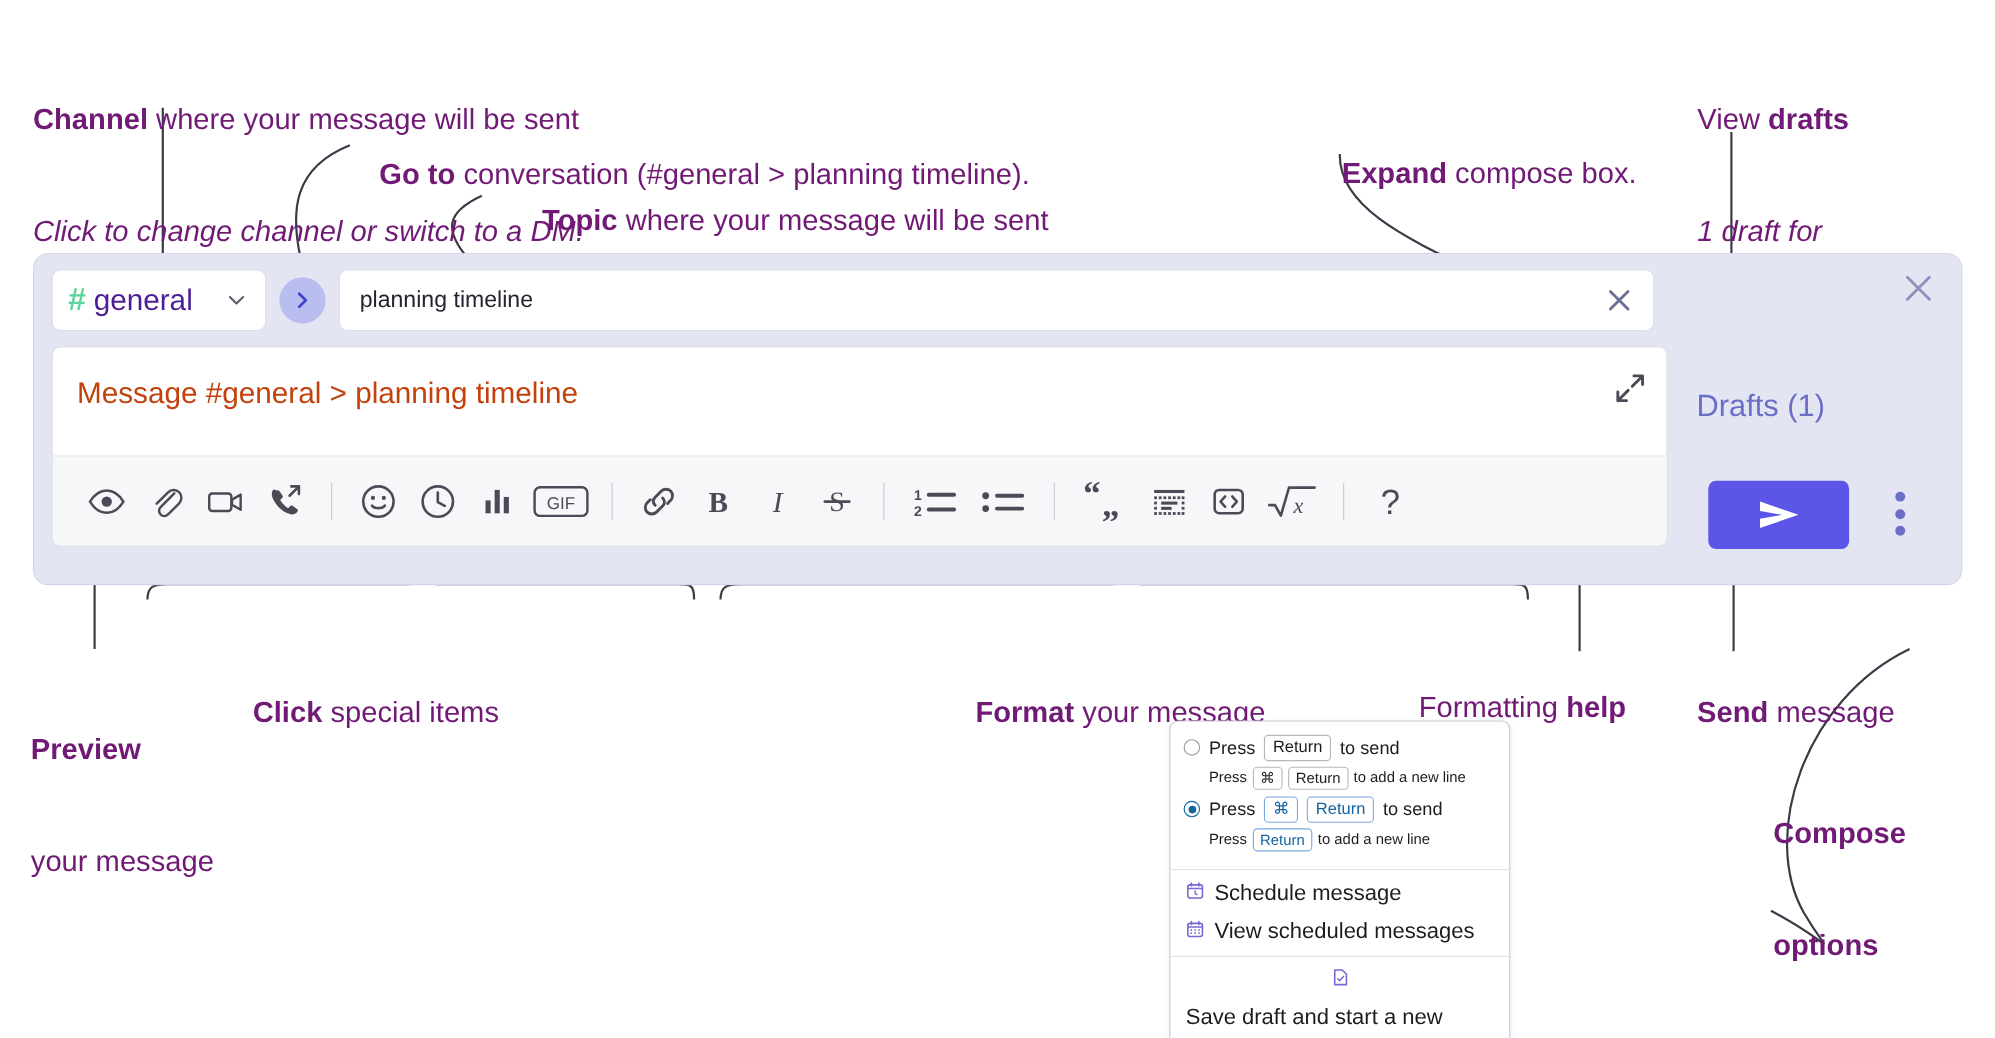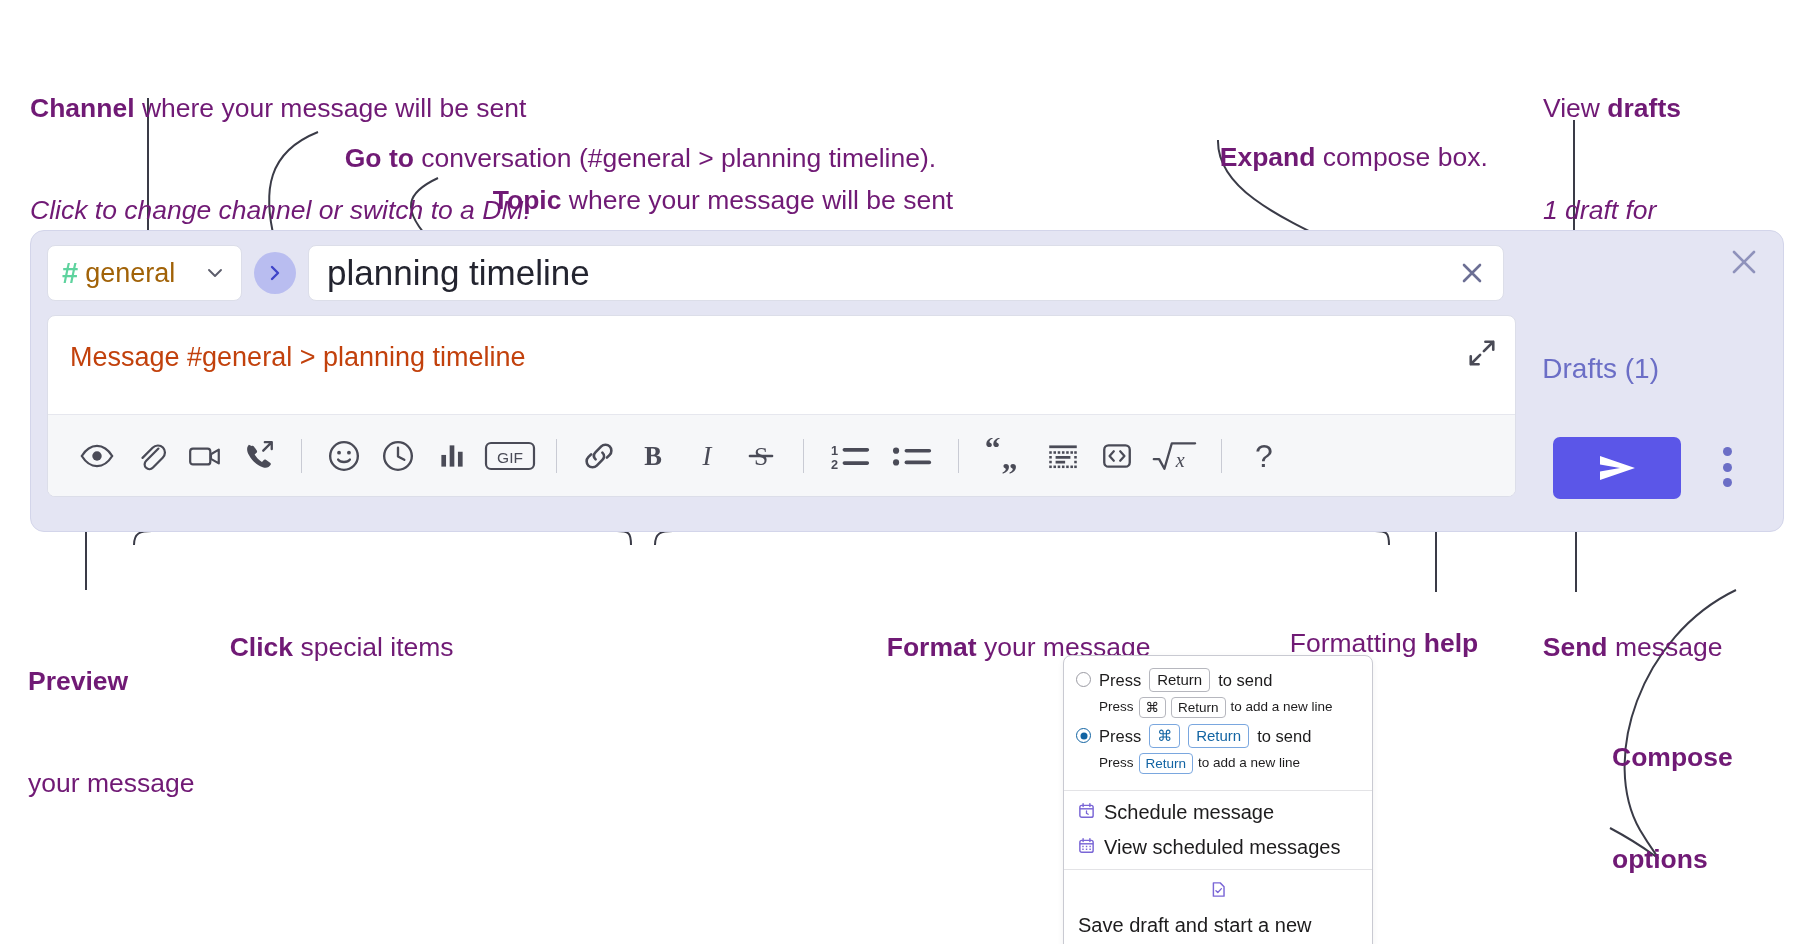--- a/index.html
+++ b/index.html
@@ -79,21 +79,21 @@
   }
   .channel-hash {
     color: #5ed39e;
     font-size: 29px;
     font-weight: bold;
     line-height: 1;
     letter-spacing: -1px;
   }
   .channel-name {
     font-size: 27px;
-    color: #a16207;
+    color: #4c1d95;
     flex: 1;
   }
   .chev {
     width: 20px; height: 20px;
     flex: 0 0 auto;
   }
   .goto-btn {
     width: 42px; height: 42px;
     border-radius: 50%;
     background: #b9bdf0;
@@ -109,21 +109,21 @@
     border-radius: 8px;
     height: 56px;
     width: 1196px;
     box-sizing: border-box;
     display: flex;
     align-items: center;
     padding: 0 16px 0 18px;
     cursor: text;
   }
   .topic-text {
-    font-size: 35px;
+    font-size: 21px;
     color: #23242f;
     flex: 1;
   }
   .topic-clear {
     width: 30px; height: 30px;
     cursor: pointer;
     flex: 0 0 auto;
   }
 
   

